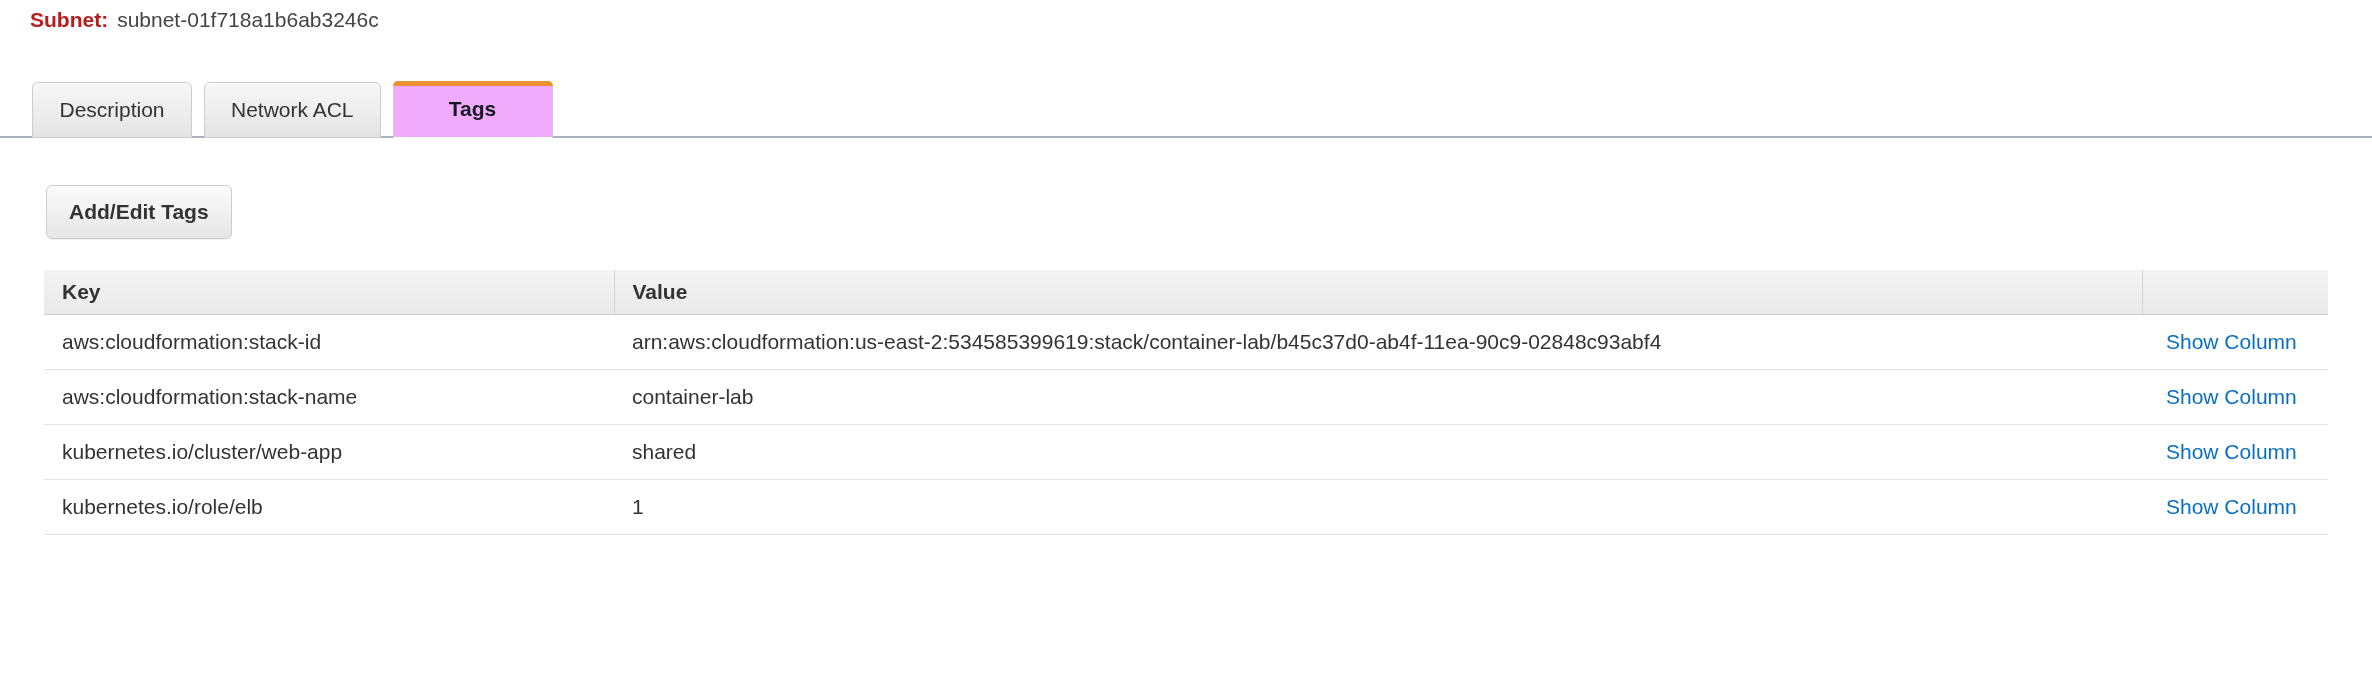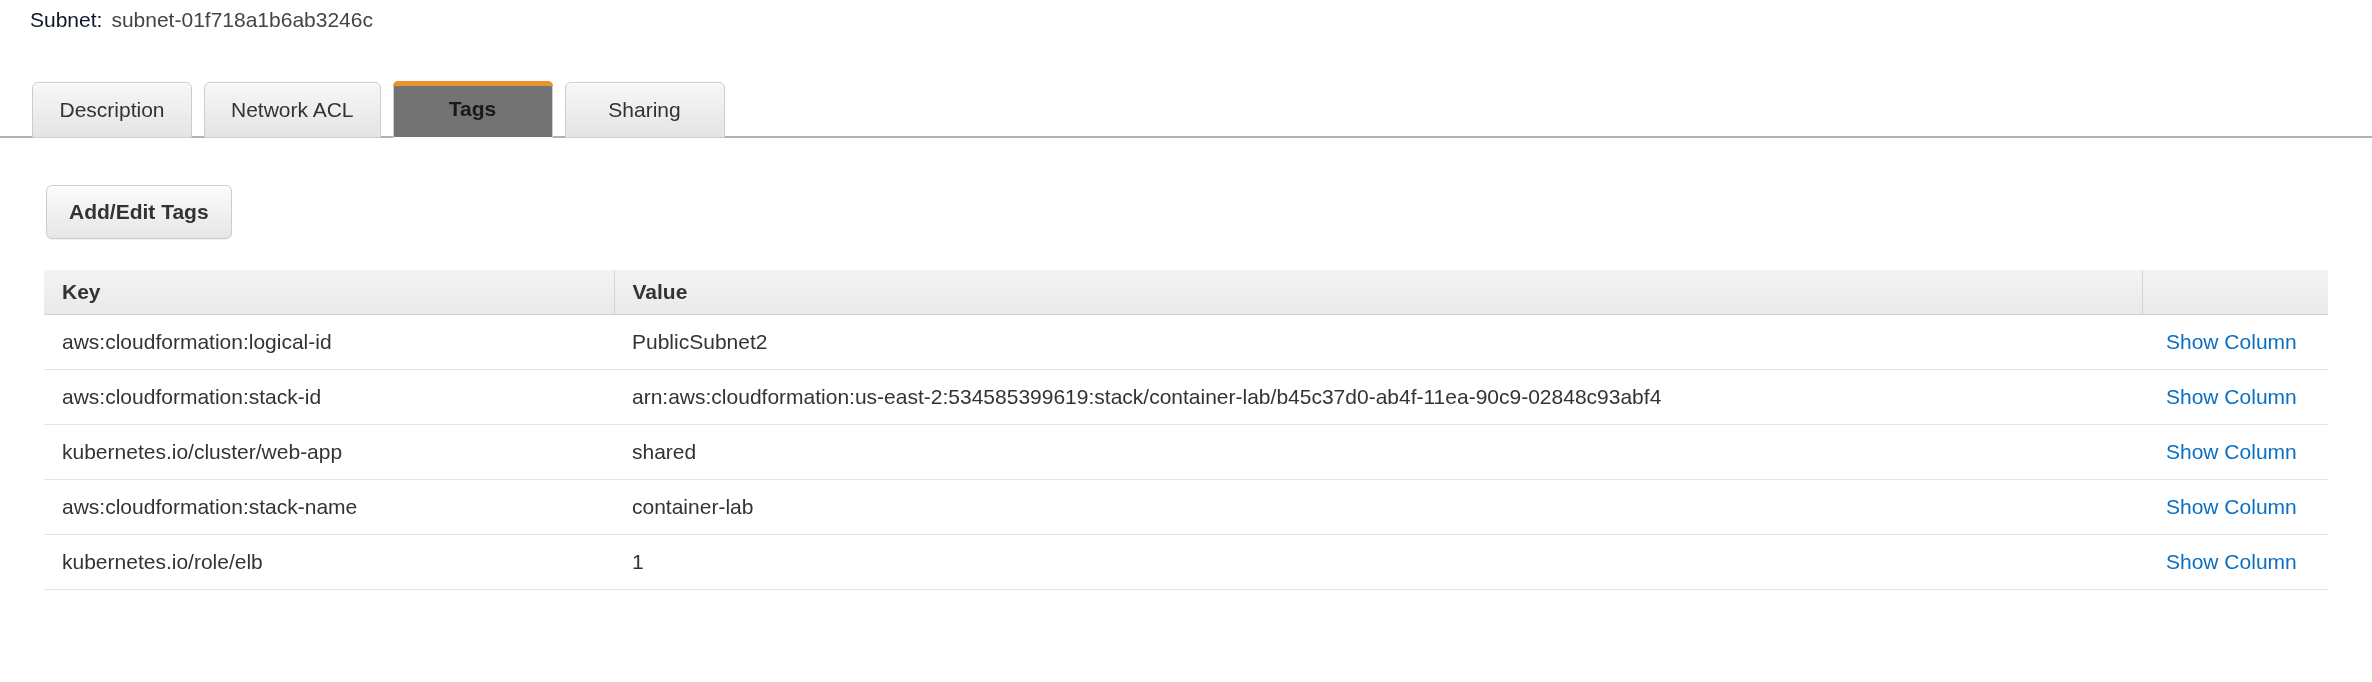--- a/index.html
+++ b/index.html
@@ -19,22 +19,22 @@
   .page-header {
     position: absolute;
     left: 30px;
     top: 0px;
     height: 40px;
     display: flex;
     align-items: center;
     font-size: 21px;
   }
   .page-header .hdr-label {
-    font-weight: normal;
-    color: #0f172a;
+    font-weight: bold;
+    color: #b91c1c;
     margin-right: 9px;
   }
   .page-header .hdr-value {
     font-weight: normal;
     color: #444444;
   }
 
   
   .tab-bar {
     position: absolute;
@@ -71,21 +71,21 @@
     font-size: 21px;
     color: #333333;
     border: 1px solid #cccccc;
     border-radius: 6px 6px 0 0;
     background: linear-gradient(to bottom, #f7f7f7 0%, #ededed 55%, #e4e4e4 100%);
     cursor: pointer;
     white-space: nowrap;
     box-shadow: inset 0 1px 0 rgba(255,255,255,0.85);
   }
   .tab.active {
-    background: #737373;
+    background: #f0abfc;
     border: 1px solid #cccccc;
     border-top: none;
     border-bottom: 2px solid #ffffff;
     font-weight: bold;
     color: #16191f;
     height: 58px;
     margin-bottom: -1px;
     box-shadow: none;
     z-index: 4;
   }
@@ -187,70 +187,60 @@
   <div class="tabs">
     <div class="tab">
       <span>Description</span>
     </div>
     <div class="tab">
       <span>Network ACL</span>
     </div>
     <div class="tab active">
       <span>Tags</span>
     </div>
-    <div class="tab">
-      <span>Sharing</span>
-    </div>
   </div>
 </div>
 
 <div class="action-row">
   <button class="btn">
     <span>Add/Edit Tags</span>
   </button>
 </div>
 
 <table class="tags-table">
   <thead>
     <tr>
       <th class="col-key">Key</th>
       <th class="col-value">Value</th>
       <th class="col-action"></th>
     </tr>
   </thead>
   <tbody>
     <tr>
-      <td class="col-key">aws:cloudformation:logical-id</td>
-      <td class="col-value">PublicSubnet2</td>
-      <td class="col-action cell-action">
-        <a class="link">Show Column</a>
-      </td>
-    </tr>
-    <tr>
       <td class="col-key">aws:cloudformation:stack-id</td>
       <td class="col-value">arn:aws:cloudformation:us-east-2:534585399619:stack/container-lab/b45c37d0-ab4f-11ea-90c9-02848c93abf4</td>
       <td class="col-action cell-action">
         <a class="link">Show Column</a>
       </td>
     </tr>
     <tr>
+      <td class="col-key">aws:cloudformation:stack-name</td>
+      <td class="col-value">container-lab</td>
+      <td class="col-action cell-action">
+        <a class="link">Show Column</a>
+      </td>
+    </tr>
+    <tr>
       <td class="col-key">kubernetes.io/cluster/web-app</td>
       <td class="col-value">shared</td>
       <td class="col-action cell-action">
         <a class="link">Show Column</a>
       </td>
     </tr>
     <tr>
-      <td class="col-key">aws:cloudformation:stack-name</td>
-      <td class="col-value">container-lab</td>
-      <td class="col-action cell-action">
-        <a class="link">Show Column</a>
-      </td>
-    </tr>
-    <tr>
       <td class="col-key">kubernetes.io/role/elb</td>
       <td class="col-value">1</td>
       <td class="col-action cell-action">
         <a class="link">Show Column</a>
       </td>
     </tr>
   </tbody>
 </table>
 
 </body></html>

